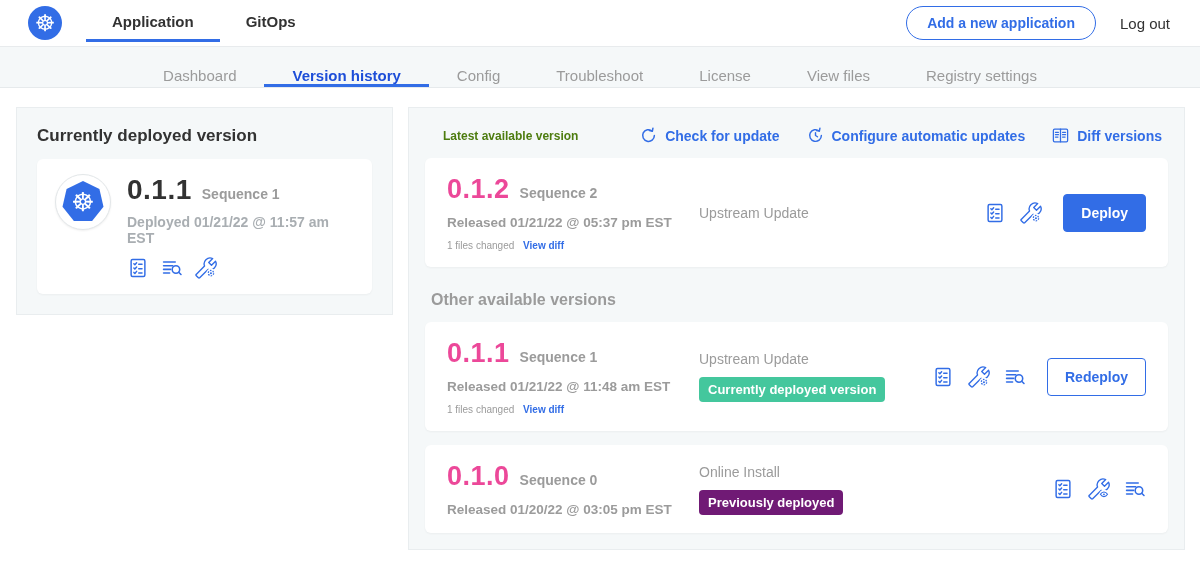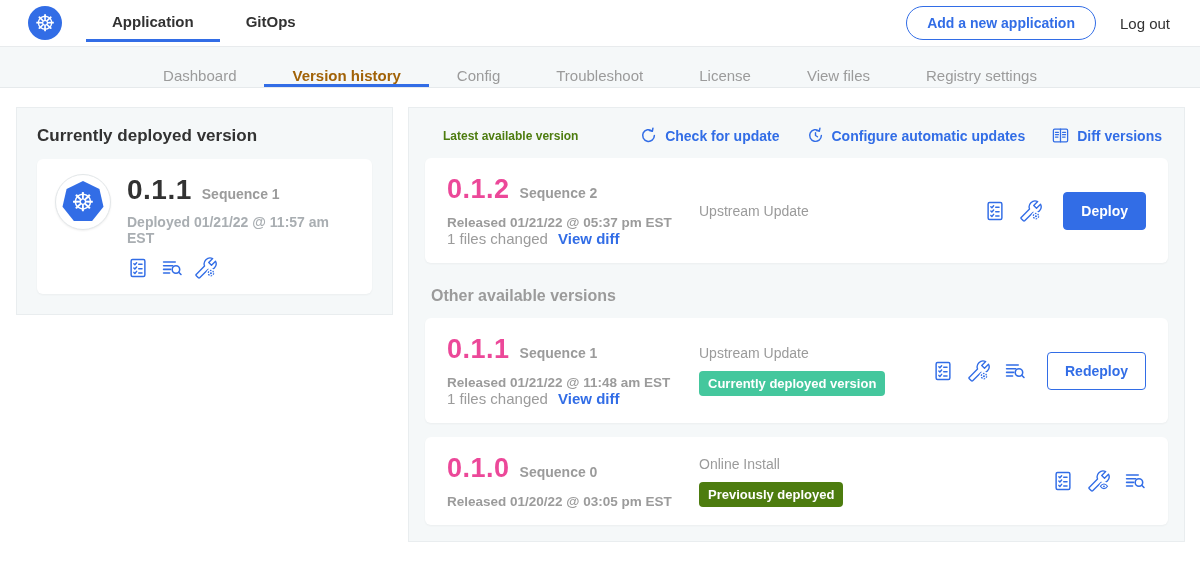--- a/index.html
+++ b/index.html
@@ -19,21 +19,21 @@
   .add-btn { border:1.5px solid #326de6; color:#326de6; font-weight:700; font-size:14px;
     padding:8px 20px; border-radius:20px; background:#fff; cursor:pointer;
     font-family:inherit; margin-right:24px; }
   .logout { font-size:15px; color:#323232; cursor:pointer; margin-right:6px; }
 
   
   .subnav { height:41px; background:#f5f8f9; display:flex; justify-content:center;
     align-items:stretch; border-bottom:1px solid #e6eaec; }
   .sub-tab { display:flex; align-items:flex-end; padding:0 28px; font-size:15px; color:#9b9b9b;
     border-bottom:3px solid transparent; cursor:pointer; }
-  .sub-tab.active { color:#a16207; font-weight:700; border-bottom-color:#326de6; }
+  .sub-tab.active { color:#1d4ed8; font-weight:700; border-bottom-color:#326de6; }
 
   
   .main { display:flex; align-items:flex-start; gap:15px; padding:19px 15px 0 16px; }
   .panel { background:#f5f8f9; border:1px solid #e9edef; border-radius:0; }
 
   
   .left-panel { width:377px; padding:18px 20px 20px; flex:0 0 auto; }
   .left-title { font-size:17px; font-weight:700; color:#323232; margin-bottom:13px; }
   .deployed-card { background:#fff; border-radius:6px; padding:15px 18px; display:flex;
     gap:16px; box-shadow:0 1px 2px rgba(50,50,50,.05); }
@@ -56,21 +56,21 @@
   .rp-title { font-size:12px; font-weight:600; color:#4d7c0f; flex:1;margin-left:12px; }
   .action-link { display:flex; align-items:center; gap:7px; color:#326de6; font-size:14px;
     font-weight:700; margin-left:26px; cursor:pointer; white-space:nowrap; }
   .action-link .icon { width:19px; height:19px; }
 
   .version-row { background:#fff; border-radius:6px; padding:16px 22px; display:flex;
     align-items:center; box-shadow:0 1px 2px rgba(50,50,50,.05); }
   .row-left { width:252px; flex:0 0 auto; }
   .row-ver { font-size:27px; font-weight:800; color:#ec4899; letter-spacing:.5px; }
   .released { font-size:13.5px; color:#9b9b9b; font-weight:600; margin-top:10px; }
-  .files-line { font-size:15px; color:#9b9b9b; margin-top:0; }
+  .files-line { font-size:10px; color:#9b9b9b; margin-top:10px; }
   .view-diff { color:#326de6; font-weight:700; margin-left:6px; cursor:pointer; }
   .row-mid { flex:1; padding-right:10px; }
   .source { font-size:14px; color:#9b9b9b; font-weight:400; }
   .badge { display:inline-block; margin-top:10px; color:#fff; font-size:13px; font-weight:700;
     padding:5px 9px; border-radius:4px; }
   .row-right { display:flex; align-items:center; gap:14px; color:#326de6; flex:0 0 auto; }
   .btn { font-family:inherit; font-size:14px; font-weight:700; border-radius:4px;
     padding:10px 17px; cursor:pointer; margin-left:7px; }
   .btn.primary { background:#326de6; color:#fff; border:1px solid #326de6; }
   .btn.outline { background:#fff; color:#326de6; border:1px solid #326de6; }
@@ -301,21 +301,21 @@
     <div class="version-row row-gap">
       <div class="row-left">
         <div class="ver-line">
           <span class="row-ver">0.1.0</span>
           <span class="seq">Sequence 0</span>
         </div>
         <div class="released">Released 01/20/22 @ 03:05 pm EST</div>
       </div>
       <div class="row-mid">
         <div class="source">Online Install</div>
-        <span class="badge" style="background-color: #4d7c0f;">Previously deployed</span>
+        <span class="badge" style="background-color: #701a75;">Previously deployed</span>
       </div>
       <div class="row-right">
         <svg class="icon">
             <use href="#sym-checklist"></use>
           </svg>
         <svg class="icon">
             <use href="#sym-wrench-eye"></use>
           </svg>
         <svg class="icon">
             <use href="#sym-logs"></use>

